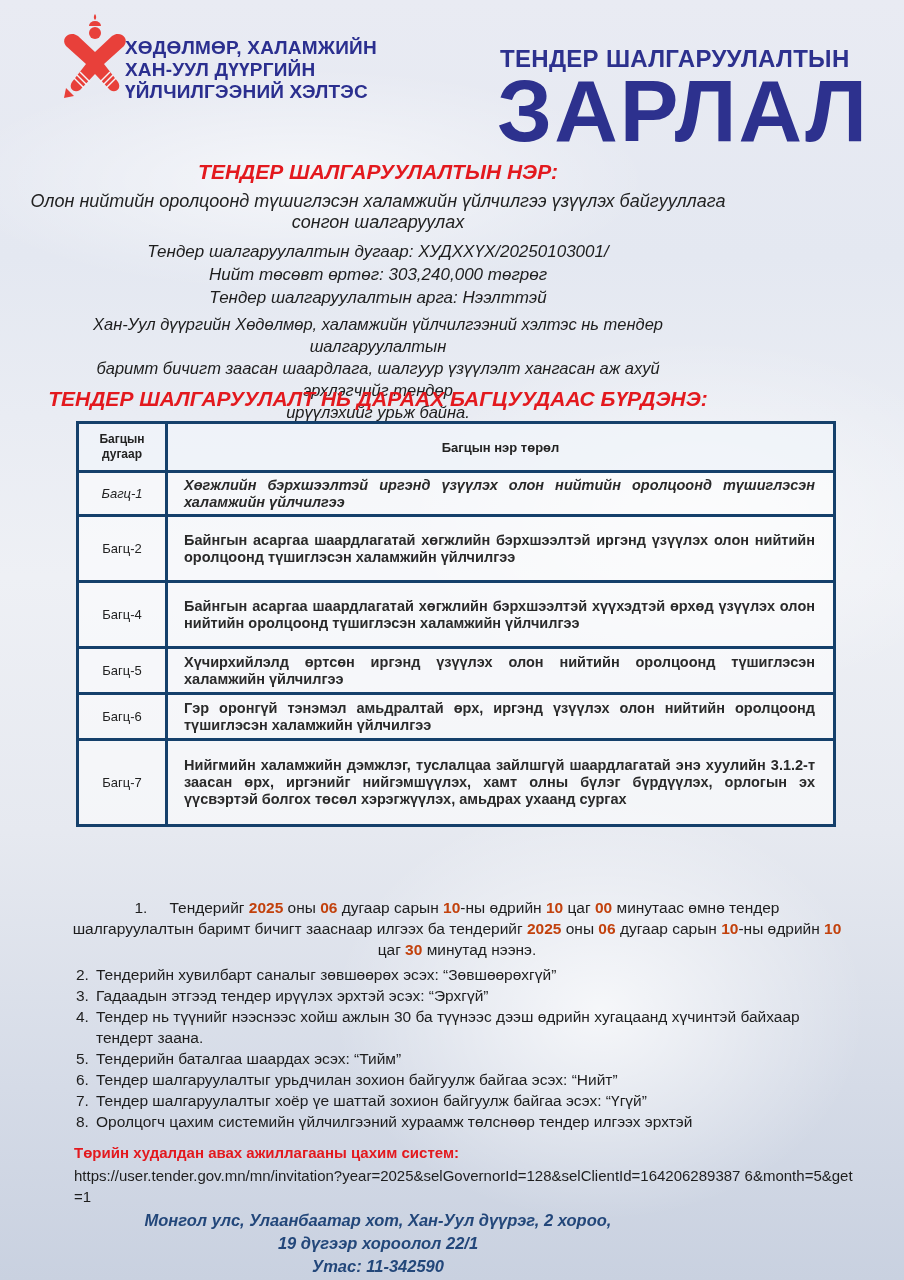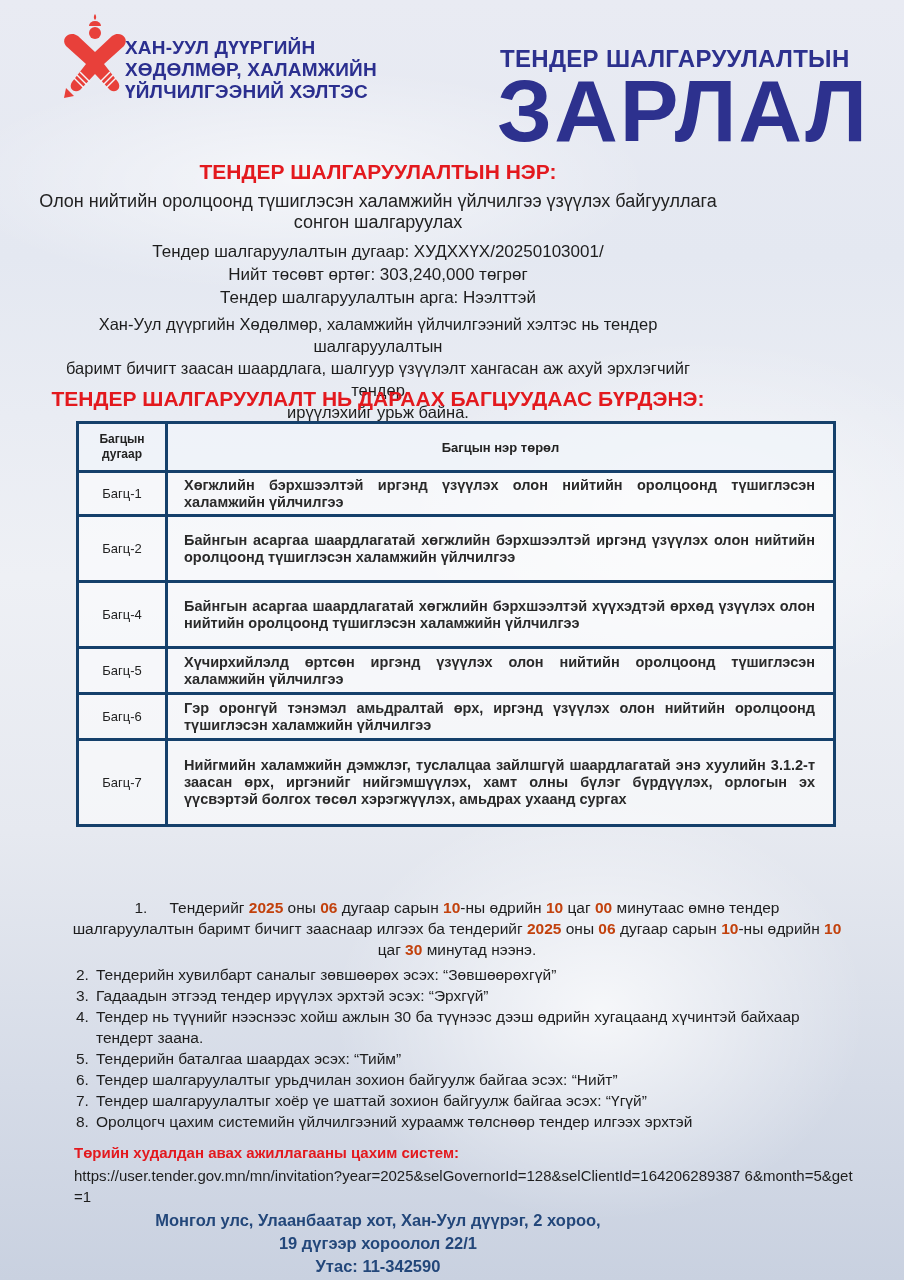--- a/index.html
+++ b/index.html
@@ -24,21 +24,21 @@
   }
   .org-name div { white-space: nowrap; }
   .title-small {
     position: absolute; left: 500px; top: 45px; color: #2d318e; font-weight: bold;
     font-size: 24px; letter-spacing: 0.3px; white-space: nowrap;
   }
   .title-big {
     position: absolute; left: 497px; top: 66px; color: #2d318e; font-weight: bold;
     font-size: 88px; line-height: 90px; letter-spacing: 2px; white-space: nowrap;
   }
-  .center { position: absolute; left: 0; width: 756px; text-align: center; }
+  .center { position: absolute; left: 0; width: 756px; text-align: center; font-style: italic; }
   .red-heading { color: #e3191e; font-weight: bold; font-size: 21px; }
   .sec-title { top: 160px; }
   .tender-name { top: 191px; font-size: 18px; line-height: 21px; color: #222; }
   .tender-meta { top: 240px; font-size: 17px; line-height: 23px; color: #1d1d1d; }
   .intro { top: 313px; font-size: 16.5px; line-height: 22px; color: #1d1d1d; padding: 0 60px; box-sizing: border-box; }
   .sec2-title { top: 387px; }
 
   table.lots {
     position: absolute; left: 76px; top: 421px; width: 760px; border-collapse: collapse;
     border: 3px solid #15406b; background: rgba(255,255,255,0.55);
@@ -87,22 +87,22 @@
       <line x1="20" y1="60" x2="30" y2="70"></line>
       <line x1="17" y1="63" x2="27" y2="73"></line>
       <line x1="14" y1="66" x2="24" y2="76"></line>
       <line x1="50" y1="60" x2="40" y2="70"></line>
       <line x1="53" y1="63" x2="43" y2="73"></line>
       <line x1="56" y1="66" x2="46" y2="76"></line>
     </g>
     <path d="M6 76 L14 84 L4 86 Z" fill="#e8403a"></path>
   </svg>
   <div class="org-name">
+    <div>ХӨДӨЛМӨР, ХАЛАМЖИЙН</div>
     <div>ХАН-УУЛ ДҮҮРГИЙН</div>
-    <div>ХӨДӨЛМӨР, ХАЛАМЖИЙН</div>
     <div>ҮЙЛЧИЛГЭЭНИЙ ХЭЛТЭС</div>
   </div>
   <div class="title-small">ТЕНДЕР ШАЛГАРУУЛАЛТЫН</div>
   <div class="title-big">ЗАРЛАЛ</div>
 </div>
 
 <div class="center red-heading sec-title">ТЕНДЕР ШАЛГАРУУЛАЛТЫН НЭР:</div>
 
 <div class="center tender-name">
   <div>Олон нийтийн оролцоонд түшиглэсэн халамжийн үйлчилгээ үзүүлэх байгууллага</div>
@@ -124,21 +124,21 @@
 <div class="center red-heading sec2-title">ТЕНДЕР ШАЛГАРУУЛАЛТ НЬ ДАРААХ БАГЦУУДААС БҮРДЭНЭ:</div>
 
 <table class="lots">
   <thead>
     <tr>
       <th class="col-no">Багцын дугаар</th>
       <th>Багцын нэр төрөл</th>
     </tr>
   </thead>
   <tbody id="lots-body">
-      <tr style="height: 44px;">
+      <tr style="height: 44px; font-style: italic;">
         <td class="no">Багц-1</td>
         <td class="name">Хөгжлийн бэрхшээлтэй иргэнд үзүүлэх олон нийтийн оролцоонд түшиглэсэн халамжийн үйлчилгээ</td>
       </tr>
       <tr style="height: 66px;">
         <td class="no">Багц-2</td>
         <td class="name">Байнгын асаргаа шаардлагатай хөгжлийн бэрхшээлтэй иргэнд үзүүлэх олон нийтийн оролцоонд түшиглэсэн халамжийн үйлчилгээ</td>
       </tr>
       <tr style="height: 66px;">
         <td class="no">Багц-4</td>
         <td class="name">Байнгын асаргаа шаардлагатай хөгжлийн бэрхшээлтэй хүүхэдтэй өрхөд үзүүлэх олон нийтийн оролцоонд түшиглэсэн халамжийн үйлчилгээ</td>

